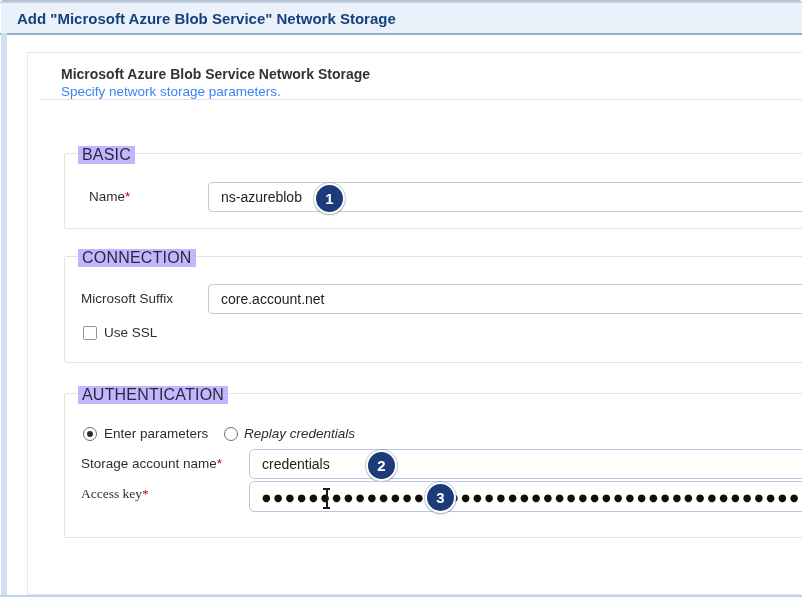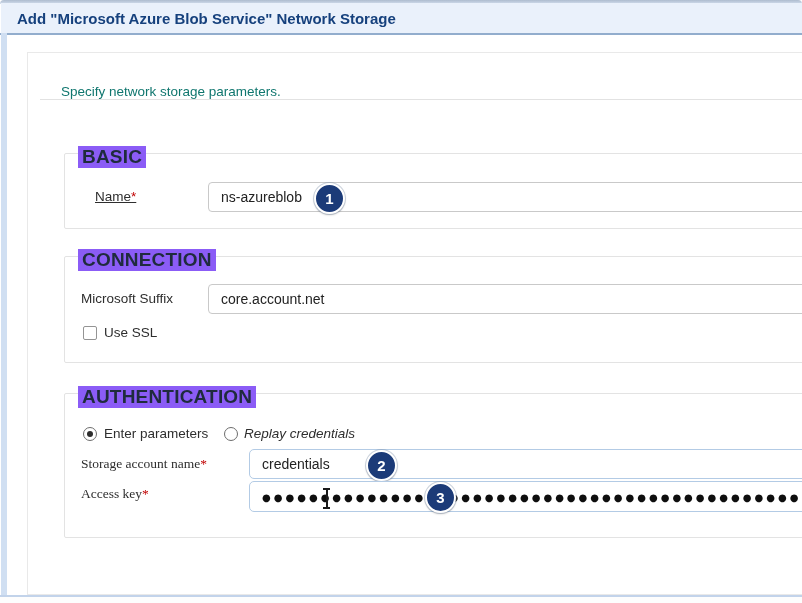--- a/index.html
+++ b/index.html
@@ -16,27 +16,27 @@
   .titlebar-underline { position:absolute; left:0; top:33px; width:802px; height:2px; background:#92adcd; }
   .title-text { font-size:15px; font-weight:bold; color:#16417d; }
   .left-strip { position:absolute; left:1px; top:33px; width:6px; height:562px; background:#d0dff2; }
   .bottom-line { position:absolute; left:0; top:595px; width:802px; height:2px; background:#c2d3ea; }
   .below-area { position:absolute; left:0; top:597px; width:802px; height:6px; background:#fdfdfd; }
 
   
   .panel { position:absolute; left:27px; top:52px; width:800px; height:543px;
     background:#fff; border:1px solid #e9e9e9; }
   .panel-heading { position:absolute; left:33px; top:13px; font-size:14px; font-weight:bold; color:#333; }
-  .panel-subheading { position:absolute; left:33px; top:31px; font-size:13.5px; color:#0f766e; }
+  .panel-subheading { position:absolute; left:33px; top:31px; font-size:13.5px; color:#3b82f6; }
   .panel-divider { position:absolute; left:12px; top:46px; width:775px; height:1px; background:#e2e2e2; }
 
   
   .fset { position:absolute; left:36px; width:770px; border:1px solid #e3e3e3; border-radius:2px; background:#fff; }
-  .fset-legend { position:absolute; top:-8px; left:13px; background:#8b5cf6; padding:0 4px;
-    font-size:19px; font-weight:bold; color:#1f2b3d; letter-spacing:0.2px; }
+  .fset-legend { position:absolute; top:-8px; left:13px; background:#c4b5fd; padding:0 4px;
+    font-size:16px; font-weight:normal; color:#1f2b3d; letter-spacing:0.2px; }
   .fset-basic { top:100px; height:76px; }
   .fset-connection { top:203px; height:107px; }
   .fset-auth { top:340px; height:145px; }
 
   .field-label { position:absolute; font-size:13.5px; color:#2e2e2e; white-space:nowrap; }
   .req { color:#c00000; }
 
   .text-field { position:absolute; height:30px; background:#fff; border:1px solid #c9c9c9; border-radius:4px;
     display:flex; align-items:center; padding-left:12px; font-size:14px; color:#222; white-space:nowrap; overflow:hidden; }
   .text-field.blue-border { border-color:#b3cbe5; border-radius:5px; }
@@ -68,27 +68,28 @@
 
   <div class="frame-top"></div>
 
   <div class="titlebar">
     <span class="title-text">Add "Microsoft Azure Blob Service" Network Storage</span>
   </div>
   <div class="titlebar-underline"></div>
   <div class="left-strip"></div>
 
   <div class="panel">
+    <div class="panel-heading">Microsoft Azure Blob Service Network Storage</div>
     <div class="panel-subheading">Specify network storage parameters.</div>
     <div class="panel-divider"></div>
 
     <div class="fset fset-basic">
       <span class="fset-legend">BASIC</span>
     </div>
-    <div class="field-label" style="left:67px; top:136px;text-decoration:underline;">
+    <div class="field-label" style="left:61px; top:136px;">
       <span>Name</span><span class="req">*</span>
     </div>
     <div class="text-field" style="left:180px; top:129px; width:640px;">
       <span>ns-azureblob</span>
     </div>
     <div class="badge" style="left:286px; top:130px;">1</div>
 
     <div class="fset fset-connection">
       <span class="fset-legend">CONNECTION</span>
     </div>
@@ -102,21 +103,21 @@
     <div class="fset fset-auth">
       <span class="fset-legend">AUTHENTICATION</span>
     </div>
     <div class="radio" style="left:55px; top:374px;">
       <span class="dot"></span>
     </div>
     <div class="field-label" style="left:76px; top:373px;">Enter parameters</div>
     <div class="radio" style="left:196px; top:374px;"></div>
     <div class="field-label" style="left:216px; top:373px;font-style:italic;">Replay credentials</div>
 
-    <div class="field-label" style="left:53px; top:403px;font-family:Liberation Serif, serif;">
+    <div class="field-label" style="left:53px; top:403px;">
       <span>Storage account name</span><span class="req">*</span>
     </div>
     <div class="text-field blue-border" style="left:221px; top:396px; width:600px;">
       <span>credentials</span>
     </div>
     <div class="badge" style="left:338px; top:397px;">2</div>
 
     <div class="field-label" style="left:53px; top:433px;font-family:Liberation Serif, serif;">
       <span>Access key</span><span class="req">*</span>
     </div>

